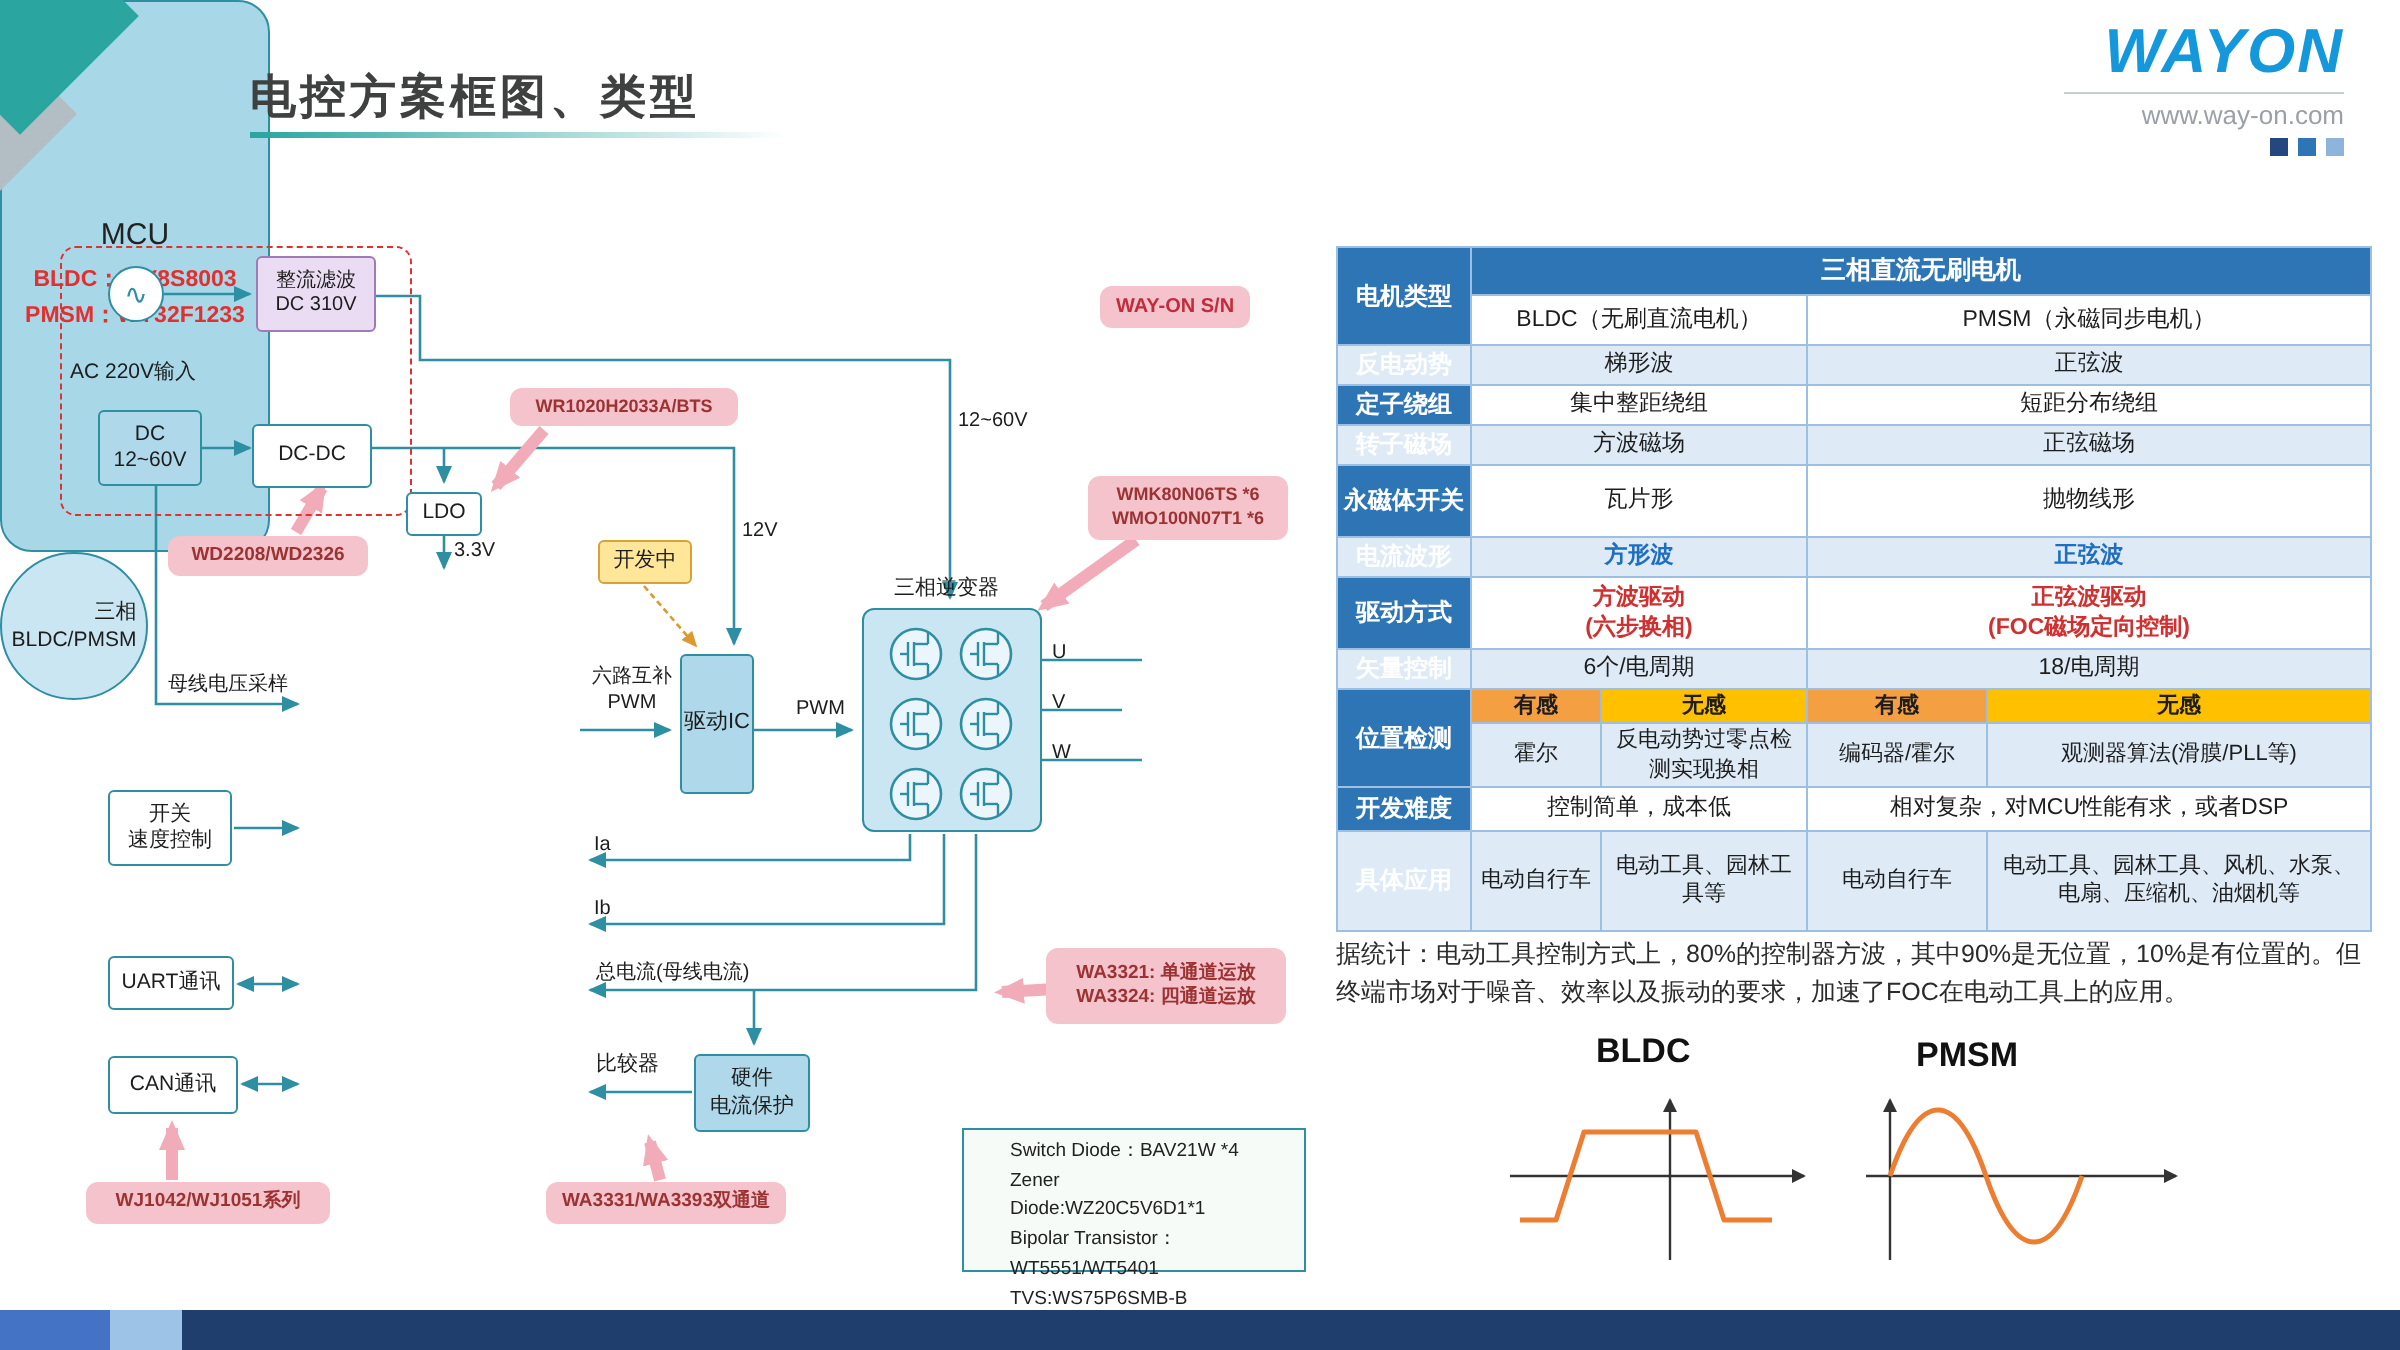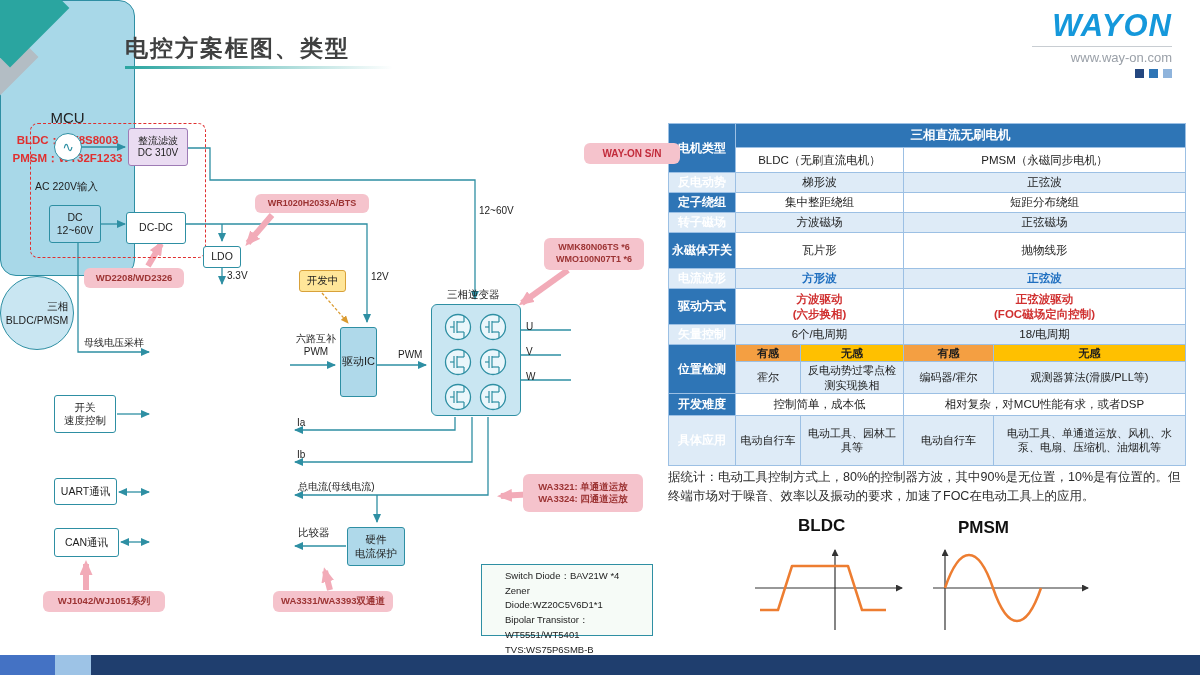--- a/index.html
+++ b/index.html
@@ -132,21 +132,21 @@
   </div>
   <div class="box" style="left:128px;top:128px;width:60px;height:38px;font-size:10px;background:#EADCF2;border-color:#9E7BB5">整流滤波
 DC 310V</div>
   <div class="txt" style="left:35px;top:180px;font-size:10.5px">AC 220V输入</div>
   <div class="box fill-blue" style="left:49px;top:205px;width:52px;height:38px;font-size:10.5px">DC
 12~60V</div>
   <div class="box" style="left:126px;top:212px;width:60px;height:32px;font-size:10.5px">DC-DC</div>
   <div class="box" style="left:203px;top:246px;width:38px;height:22px;font-size:10.5px">LDO</div>
   <div class="txt" style="left:227px;top:270px;font-size:10px">3.3V</div>
   <div class="box" style="left:299px;top:270px;width:47px;height:22px;font-size:10.5px;background:#FFE699;border-color:#D8A13A">开发中</div>
-  <div class="txt" style="left:371px;top:271px;font-size:10px">12V</div>
+  <div class="txt" style="left:371px;top:260px;font-size:10px">12V</div>
   <div class="txt" style="left:84px;top:337px;font-size:10px">母线电压采样</div>
 
   <div class="mcu">
     <div class="mcu-title">MCU</div>
     <div class="mcu-red">BLDC：WY8S8003</div>
     <div class="mcu-red">PMSM：WY32F1233</div>
   </div>
 
   <div class="txt" style="left:292px;top:333px;width:48px;text-align:center;font-size:10px">六路互补
 PWM</div>
@@ -188,21 +188,21 @@
   <div class="box" style="left:54px;top:478px;width:63px;height:27px;font-size:10.5px">UART通讯</div>
   <div class="box" style="left:54px;top:528px;width:65px;height:29px;font-size:10.5px">CAN通讯</div>
 
   <div class="txt" style="left:297px;top:417px;font-size:10px">Ia</div>
   <div class="txt" style="left:297px;top:449px;font-size:10px">Ib</div>
   <div class="txt" style="left:298px;top:481px;font-size:10px">总电流(母线电流)</div>
   <div class="txt" style="left:298px;top:526px;font-size:10.5px">比较器</div>
   <div class="box fill-blue" style="left:347px;top:527px;width:58px;height:39px;font-size:10.5px">硬件
 电流保护</div>
 
-  <div class="pink" style="left:584px;top:143px;width:96px;height:21px;font-size:10px;color:#C22B3B">WAY-ON S/N</div>
+  <div class="pink" style="left:550px;top:143px;width:75px;height:21px;font-size:10px;color:#C22B3B">WAY-ON S/N</div>
   <div class="pink" style="left:84px;top:268px;width:100px;height:20px;font-size:9.5px">WD2208/WD2326</div>
   <div class="pink" style="left:255px;top:194px;width:114px;height:19px;font-size:9px">WR1020H2033A/BTS</div>
   <div class="pink" style="left:544px;top:238px;width:100px;height:32px;font-size:9px">WMK80N06TS *6
 WMO100N07T1 *6</div>
   <div class="pink" style="left:523px;top:474px;width:120px;height:38px;font-size:9.5px">WA3321: 单通道运放
 WA3324: 四通道运放</div>
   <div class="pink" style="left:273px;top:591px;width:120px;height:21px;font-size:9.5px">WA3331/WA3393双通道</div>
   <div class="pink" style="left:43px;top:591px;width:122px;height:21px;font-size:9.5px">WJ1042/WJ1051系列</div>
 
   <div class="components abs" style="position:absolute">Switch Diode：BAV21W *4
@@ -280,21 +280,21 @@
     <tr style="height:22px">
       <td class="lbl">开发难度</td>
       <td colspan="2">控制简单，成本低</td>
       <td colspan="2">相对复杂，对MCU性能有求，或者DSP</td>
     </tr>
     <tr style="height:50px" class="altrow">
       <td class="lbl">具体应用</td>
       <td class="small">电动自行车</td>
       <td class="small">电动工具、园林工具等</td>
       <td class="small">电动自行车</td>
-      <td class="small">电动工具、单通道运放、风机、水泵、电扇、压缩机、油烟机等</td>
+      <td class="small">电动工具、园林工具、风机、水泵、电扇、压缩机、油烟机等</td>
     </tr>
   </tbody>
     </table>
 
   <div class="note">据统计：电动工具控制方式上，80%的控制器方波，其中90%是无位置，10%是有位置的。但终端市场对于噪音、效率以及振动的要求，加速了FOC在电动工具上的应用。</div>
 
   <div class="wave-label" style="left:798px;top:516px">BLDC</div>
   <div class="wave-label" style="left:958px;top:518px">PMSM</div>
   <svg class="waves" viewBox="0 0 360 95">
     <defs>

